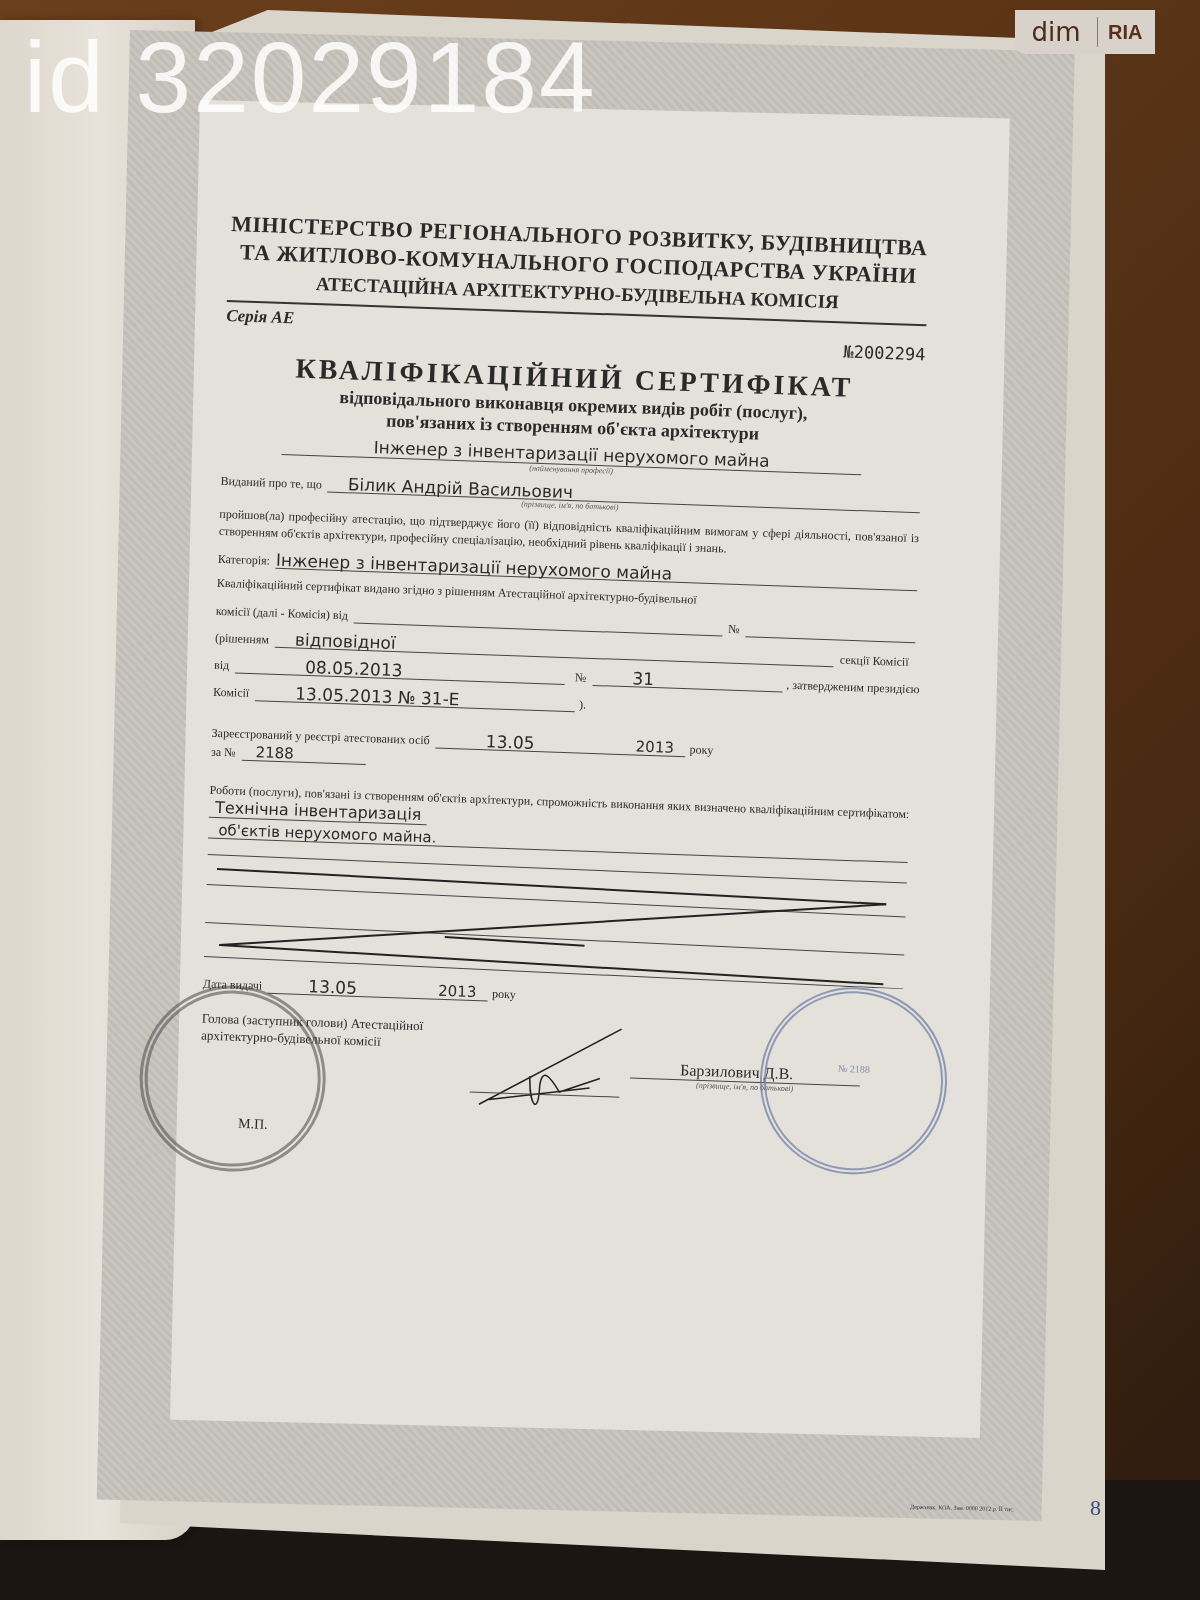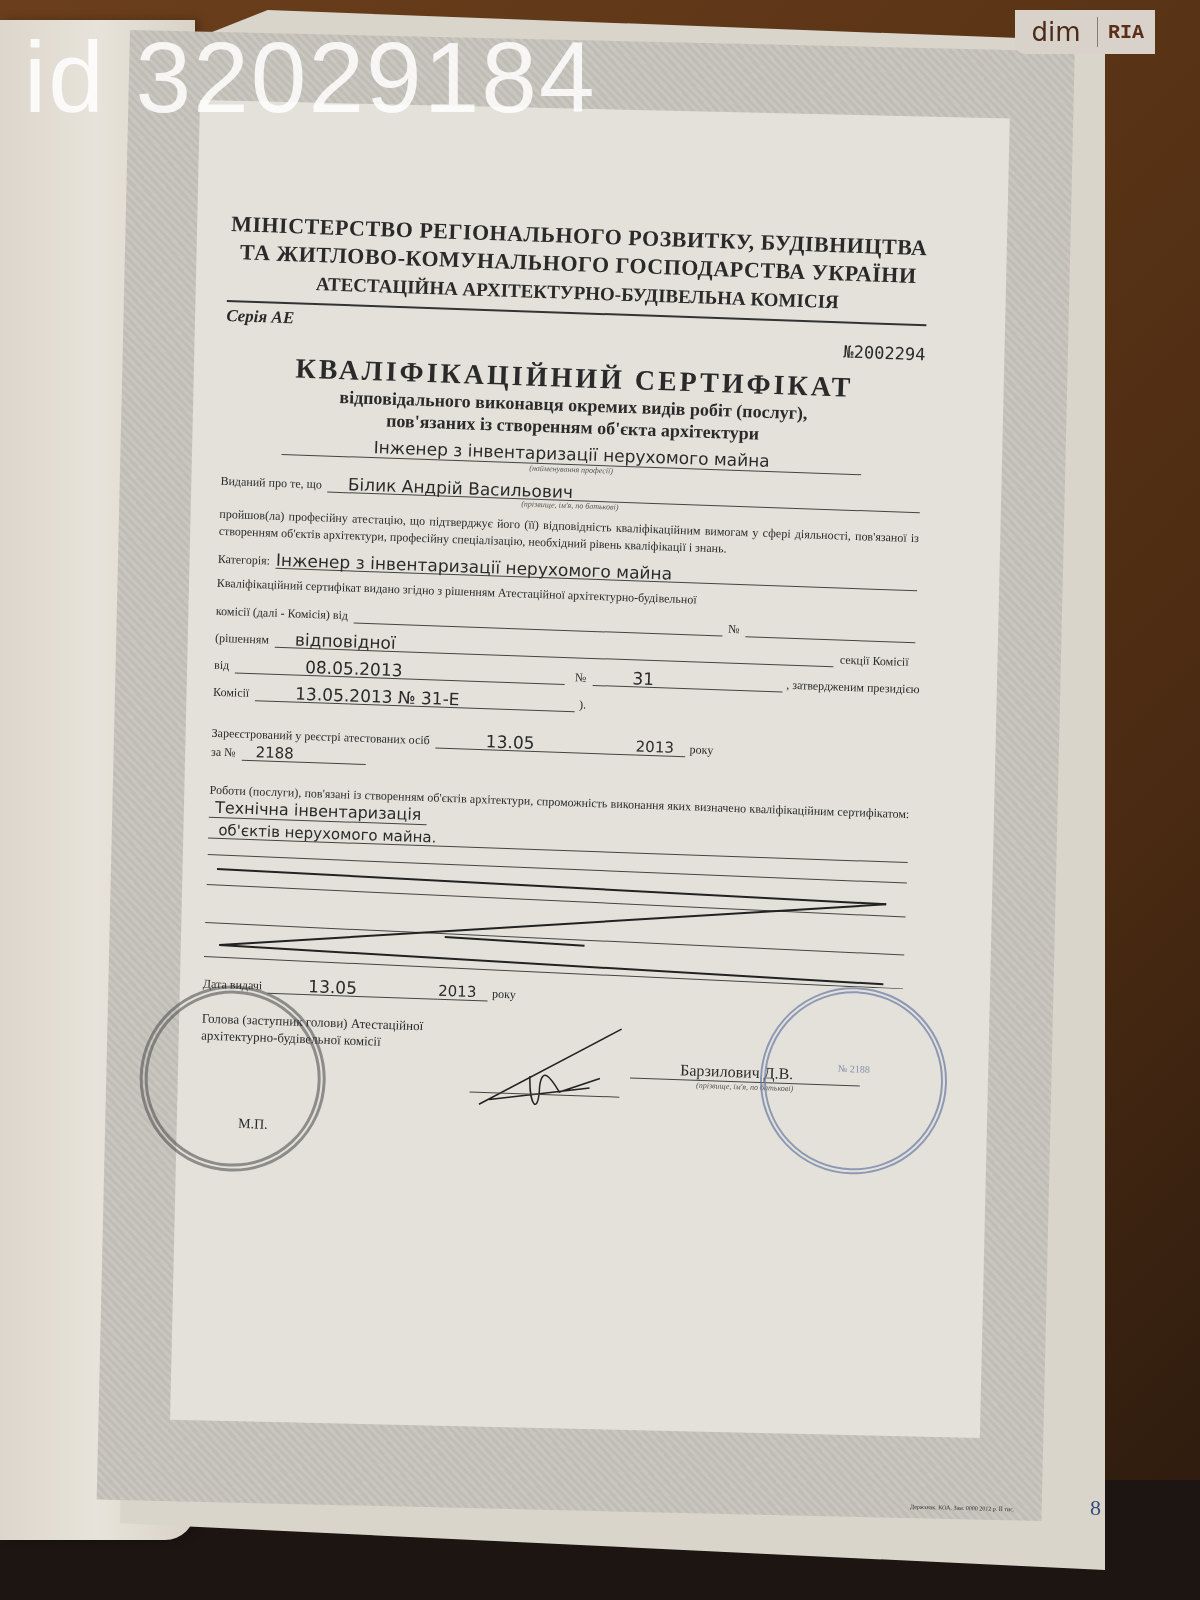--- a/index.html
+++ b/index.html
@@ -63,21 +63,21 @@
   .mp { position:absolute; left:40px; top:140px; font-size:14px; }
   .id-watermark {
     position:absolute; left:24px; top:22px; font-family:"Liberation Sans", sans-serif;
     font-size:100px; color:rgba(255,255,255,0.85); letter-spacing:2px; line-height:110px;
   }
   .brand {
     position:absolute; left:1015px; top:10px; width:140px; height:44px;
     background:#d8d2cb; border-radius:0 0 0 10px; display:flex; align-items:center;
   }
   .brand .dim { font-family:"DejaVu Sans", sans-serif; font-size:26px; color:#4b2a18; width:82px; text-align:center; border-right:1px solid #8a7a70; }
-  .brand .ria { font-family:Liberation Mono, monospace; font-weight:bold; font-size:20px; color:#5a2e17; padding-left:10px; }
+  .brand .ria { font-family:Liberation Sans, sans-serif; font-weight:bold; font-size:20px; color:#5a2e17; padding-left:10px; }
   .page-number { position:absolute; left:1090px; top:1495px; font-size:22px; color:#3b4b7e; font-family:"Liberation Serif", serif; }
   .printer-note { position:absolute; left:910px; top:1505px; font-size:6px; color:#333; transform:rotate(1.5deg); }
 </style>
 </head>
 <body>
 
 <div class="bottom-dark"></div>
 <div class="left-page"></div>
 <div class="right-page"></div>
 <div class="cert-frame"></div>

